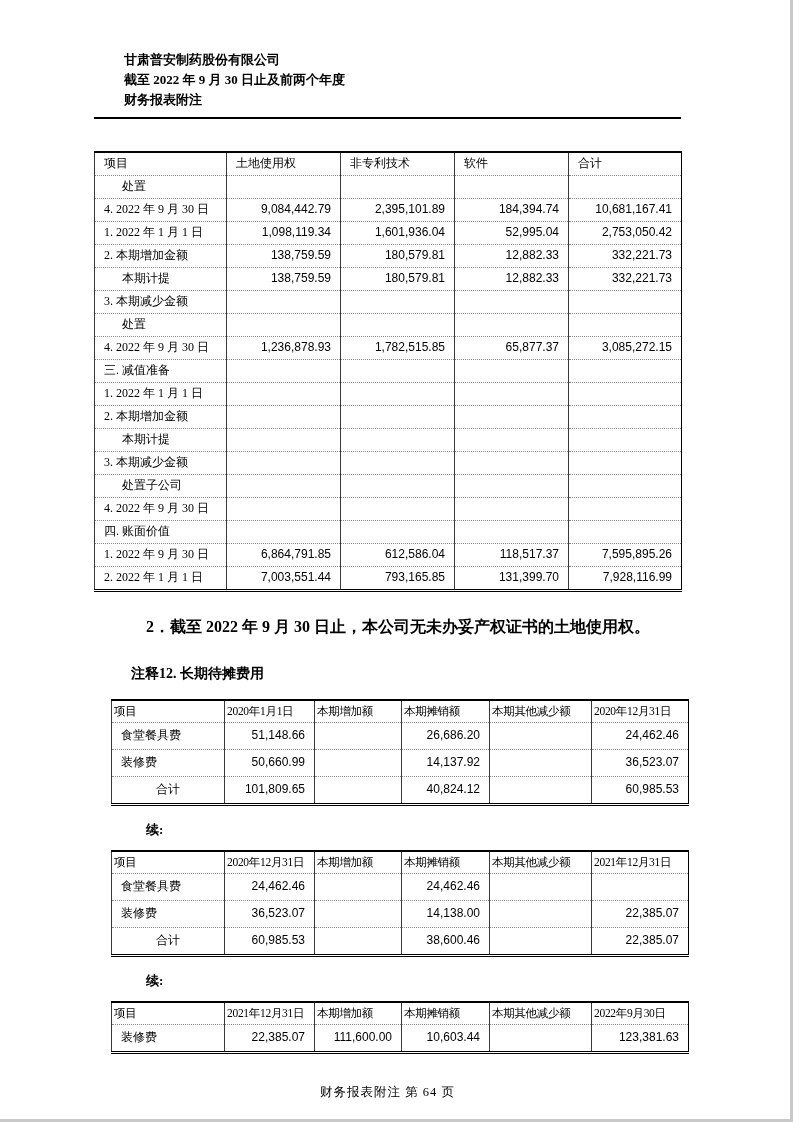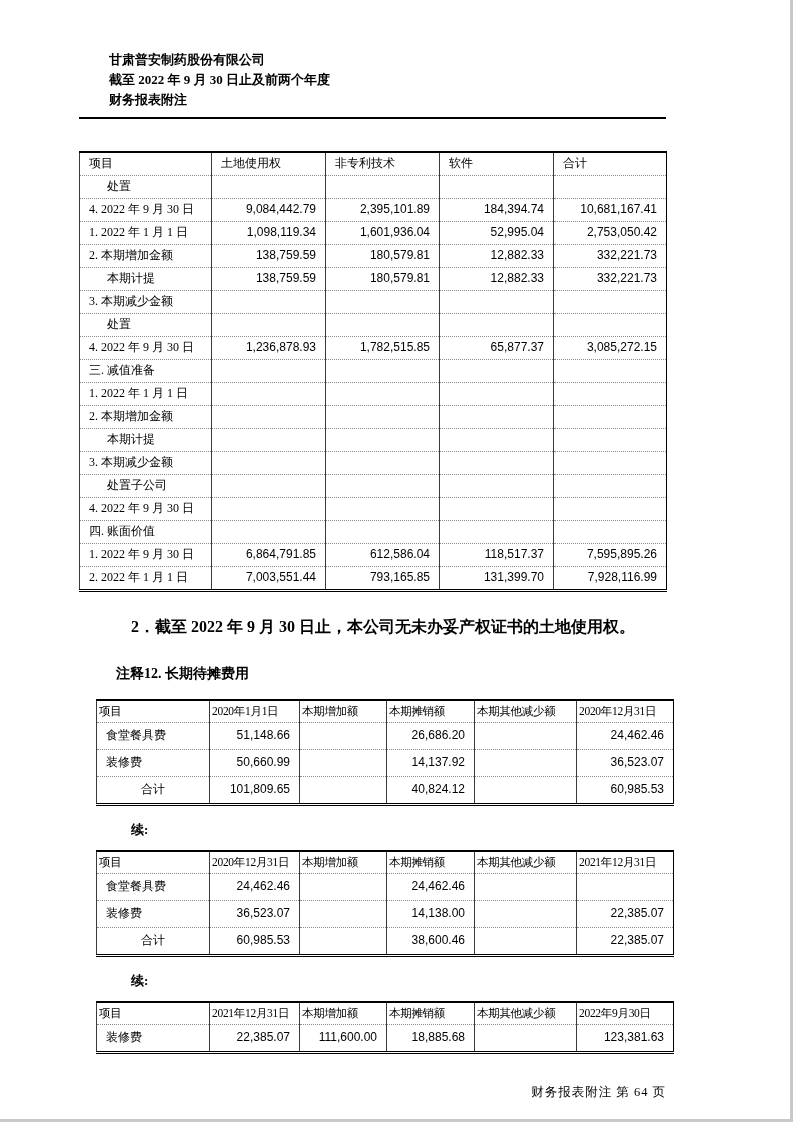--- a/index.html
+++ b/index.html
@@ -7,21 +7,21 @@
     position: relative;
     width: 793px; height: 1122px;
     background: #ffffff;
     font-family: "Liberation Serif", "DejaVu Serif", serif;
     color: #000;
     overflow: hidden;
     box-sizing: border-box;
     border-right: 3px solid #c9c9c9;
     border-bottom: 3px solid #c9c9c9;
   }
-  .content { position: absolute; left: 79px; top: 0; width: 587px; }
+  .content { position: absolute; left: 94px; top: 0; width: 587px; }
 
   .doc-header { margin-top: 50px; margin-left: 30px; font-size: 13px; font-weight: bold; line-height: 20px; }
   .rule { border: 0; border-top: 2px solid #000; margin: 7px 0 0 0; }
 
   table.fin { border-collapse: collapse; table-layout: fixed; background:#fff; }
   table.fin { border: 1px solid #000; border-top: 2px solid #000; border-bottom: 3px double #000; }
   table.fin th, table.fin td {
     border-left: 1px solid #3a3a3a;
     border-bottom: 1px dotted #8a8a8a;
     padding: 0 9px; margin: 0;
@@ -51,21 +51,21 @@
   table.t2 th { height: 21px; }
   table.t2 td { height: 26px; }
   table.t2 col.c0 { width: 113px; }
   table.t2 col.c1 { width: 90px; }
   table.t2 col.c2 { width: 87px; }
   table.t2 col.c3 { width: 88px; }
   table.t2 col.c4 { width: 102px; }
   table.t2 col.c5 { width: 97px; }
   table.t2 th { font-size: 11.5px; letter-spacing: -0.3px; padding: 0 2px; }
 
-  .page-footer { margin-top: 30px; text-align: right; font-size: 12.5px; letter-spacing: 1px; }
+  .page-footer { margin-top: 30px; text-align: center; font-size: 12.5px; letter-spacing: 1px; }
 </style>
 </head>
 <body>
 
 <div class="page">
   <div class="content">
 
     <div class="doc-header">
       <div>甘肃普安制药股份有限公司</div>
       <div>截至 2022 年 9 月 30 日止及前两个年度</div>
@@ -339,21 +339,21 @@
             <th>本期摊销额</th>
             <th>本期其他减少额</th>
             <th>2022年9月30日</th>
           </tr>
       </thead>
       <tbody>
           <tr>
             <td class="lbl">装修费</td>
             <td class="num">22,385.07</td>
             <td class="num">111,600.00</td>
-            <td class="num">18,885.68</td>
+            <td class="num">10,603.44</td>
             <td class="num"></td>
             <td class="num">123,381.63</td>
           </tr>
         </tbody>
     </table>
 
     <div class="page-footer">财务报表附注 第 64 页</div>
 
   </div>
 </div>

